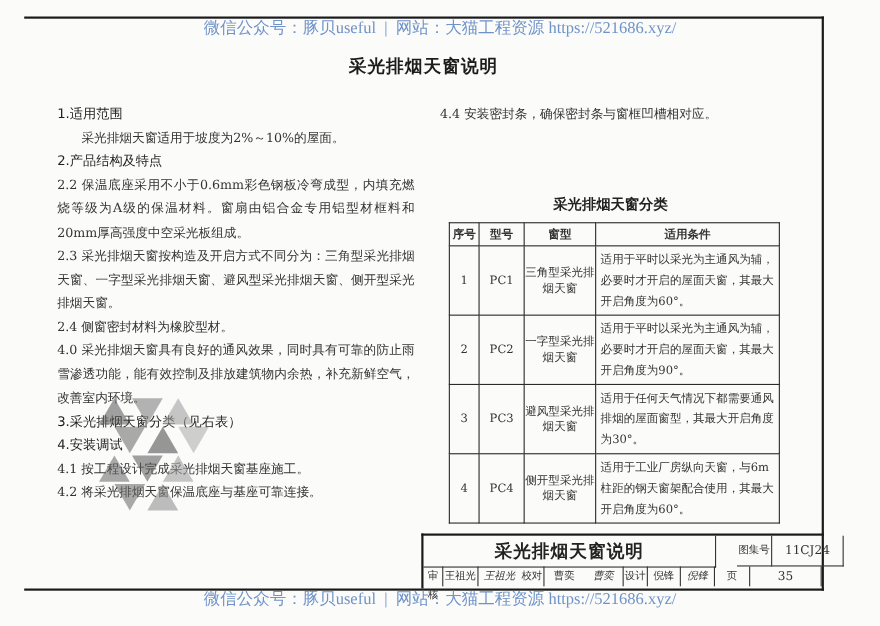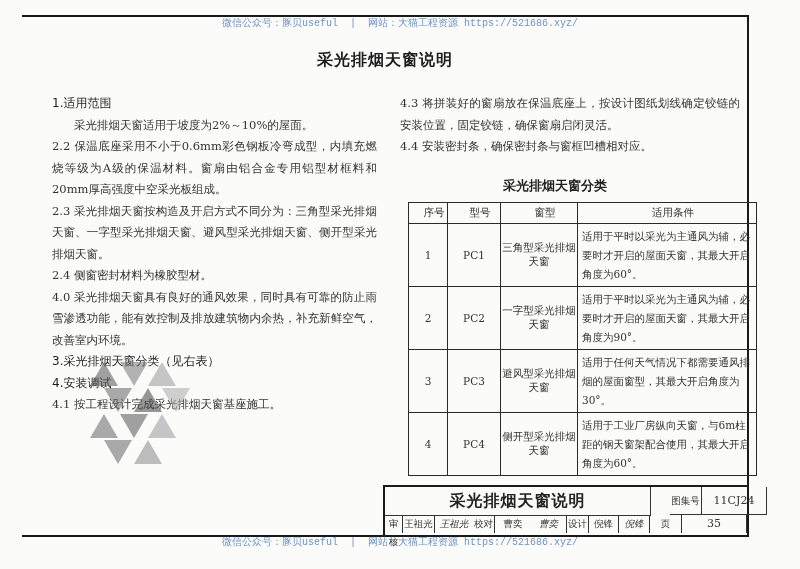--- a/index.html
+++ b/index.html
@@ -1,36 +1,36 @@
 <!DOCTYPE html>
 <html><head>
 <meta charset="utf-8">
 <style>
   html, body { margin:0; padding:0; }
   body { width:800px; height:569px; background:#fbfbfa; position:relative; overflow:hidden;
          font-family:"DejaVu Serif", "Liberation Serif", serif; color:#222; }
   .frame { position:absolute; left:22px; top:15px; width:725px; height:518px;
            border-top:2px solid #1a1a1a; border-right:2px solid #1a1a1a; border-bottom:2px solid #1a1a1a; border-left:0; }
-  .watermark { position:absolute; left:0; width:800px; text-align:center; font-size:10px; color:#6f93c9;
-               font-family:Liberation Mono, monospace; white-space:pre; }
+  .watermark { position:absolute; left:0; width:800px; text-align:center; font-size:15px; color:#6f93c9;
+               font-family:Liberation Serif, serif; white-space:pre; }
   .wm-top { top:16px; }
   .wm-bot { top:535px; }
   .doc-title { position:absolute; left:0; width:770px; top:50px; text-align:center; font-family:"DejaVu Sans", sans-serif;
                font-weight:bold; font-size:16px; letter-spacing:1px; color:#1c1c1c; }
   .col { position:absolute; font-size:11.5px; line-height:21.5px; }
   .col-left { left:52px; top:93px; width:325px; }
   .col-right { left:400px; top:93px; width:340px; }
   .h { font-family:"DejaVu Sans", sans-serif; font-weight:normal; font-size:12px; color:#1e1e1e; }
   .p { color:#333; text-align:justify; }
   .indent { padding-left:22px; }
   .tbl-title { position:absolute; left:400px; width:310px; top:177px; text-align:center; font-family:"DejaVu Sans", sans-serif;
                font-weight:bold; font-size:13px; }
   table.cls { position:absolute; left:408px; top:202px; border-collapse:collapse; font-size:10.5px; color:#333; }
   table.cls th, table.cls td { border:1px solid #2a2a2a; text-align:center; vertical-align:middle; padding:0; }
-  table.cls th { height:20px; font-weight:normal;padding-left:12px; }
+  table.cls th { height:20px; font-weight:bold; }
   table.cls td { height:62px; }
   table.cls td.cond { text-align:left; padding:0 4px; line-height:19px; }
   .titleblock { position:absolute; left:383px; top:485px; width:364px; height:48px; border-top:2px solid #1a1a1a; border-left:2px solid #1a1a1a; }
   .tb-name { position:absolute; left:0; top:0; width:265px; height:28px; text-align:center; line-height:28px;
              font-family:"DejaVu Sans", sans-serif; font-weight:bold; font-size:16px; letter-spacing:1px; border-right:1px solid #333; border-bottom:1px solid #333; }
   .tb-cell { position:absolute; font-size:9.5px; text-align:center; border-right:1px solid #333; box-sizing:border-box; color:#333; }
   .tb-top { top:0; height:28px; line-height:28px; border-bottom:1px solid #333;margin-left:20px; }
   .tb-bot { top:28px; height:18px; line-height:18px; }
   .sig { font-style:italic; font-family:"DejaVu Serif", serif; }
   .wm-tri { position:absolute; width:0; height:0; opacity:.55; }
@@ -40,30 +40,31 @@
 
 <div class="frame"></div>
 
 <div class="watermark wm-top">微信公众号：豚贝useful  |  网站：大猫工程资源 https://521686.xyz/</div>
 
 <div class="doc-title">采光排烟天窗说明</div>
 
 <div class="col col-left" id="leftcol">
     <div class="h">1.适用范围</div>
     <div class="p indent">采光排烟天窗适用于坡度为2%～10%的屋面。</div>
+    <div class="h">2.产品结构及特点</div>
     <div class="p">2.2 保温底座采用不小于0.6mm彩色钢板冷弯成型，内填充燃烧等级为A级的保温材料。窗扇由铝合金专用铝型材框料和20mm厚高强度中空采光板组成。</div>
     <div class="p">2.3 采光排烟天窗按构造及开启方式不同分为：三角型采光排烟天窗、一字型采光排烟天窗、避风型采光排烟天窗、侧开型采光排烟天窗。</div>
     <div class="p">2.4 侧窗密封材料为橡胶型材。</div>
     <div class="p">4.0 采光排烟天窗具有良好的通风效果，同时具有可靠的防止雨雪渗透功能，能有效控制及排放建筑物内余热，补充新鲜空气，改善室内环境。</div>
     <div class="h">3.采光排烟天窗分类（见右表）</div>
     <div class="h">4.安装调试</div>
     <div class="p">4.1 按工程设计完成采光排烟天窗基座施工。</div>
+    <div class="p">4.2 将采光排烟天窗保温底座与基座可靠连接。</div>
   </div>
 <div class="col col-right" id="rightcol">
-    <div class="p">4.3 将拼装好的窗扇放在保温底座上，按设计图纸划线确定铰链的安装位置，固定铰链，确保窗扇启闭灵活。</div>
     <div class="p">4.4 安装密封条，确保密封条与窗框凹槽相对应。</div>
   </div>
 
 <div class="tbl-title">采光排烟天窗分类</div>
 
 <table class="cls">
   <thead>
     <tr>
       <th style="width:26px">序号</th>
       <th style="width:40px">型号</th>

